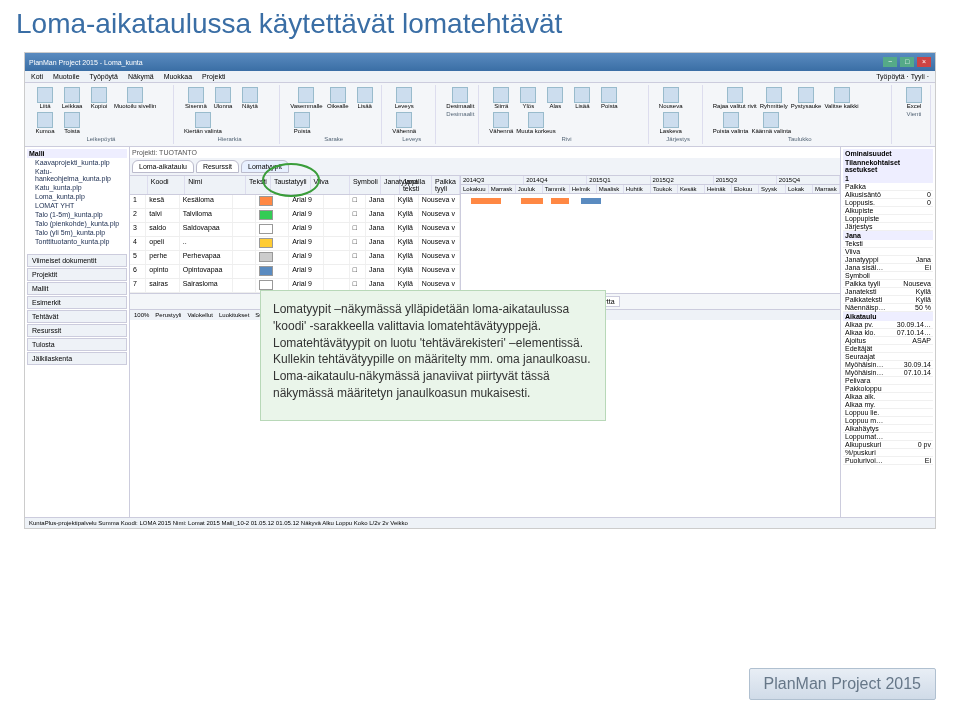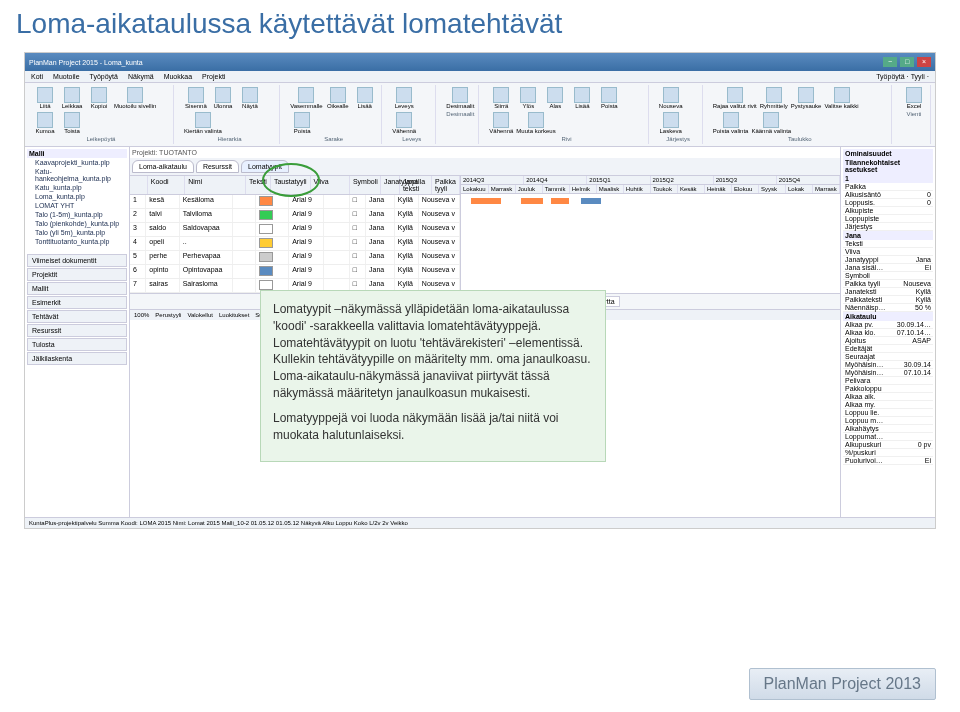--- a/index.html
+++ b/index.html
@@ -807,16 +807,15 @@
           </div>
         </div>
     </div>
   </div>
 
   <div class="status-bar">KuntaPlus-projektipalvelu   Summa   Koodi: LOMA 2015 Nimi: Lomat 2015 Malli_10-2  01.05.12   01.05.12   Näkyvä   Alku   Loppu   Koko   L/2v   2v   Veikko</div>
 </div>
 
 <div class="callout">
   <p>Lomatyypit –näkymässä ylläpidetään loma-aikataulussa 'koodi' -sarakkeella valittavia lomatehtävätyyppejä. Lomatehtävätyypit on luotu 'tehtävärekisteri' –elementissä. Kullekin tehtävätyypille on määritelty mm. oma janaulkoasu. Loma-aikataulu-näkymässä janaviivat piirtyvät tässä näkymässä määritetyn janaulkoasun mukaisesti.</p>
-  <p>Lomatyyppejä voi luoda näkymään lisää ja/tai niitä voi muokata halutunlaiseksi.</p>
 </div>
 
-<div class="footer-badge">PlanMan Project 2013</div>
+<div class="footer-badge">PlanMan Project 2015</div>
 
 </body></html>

